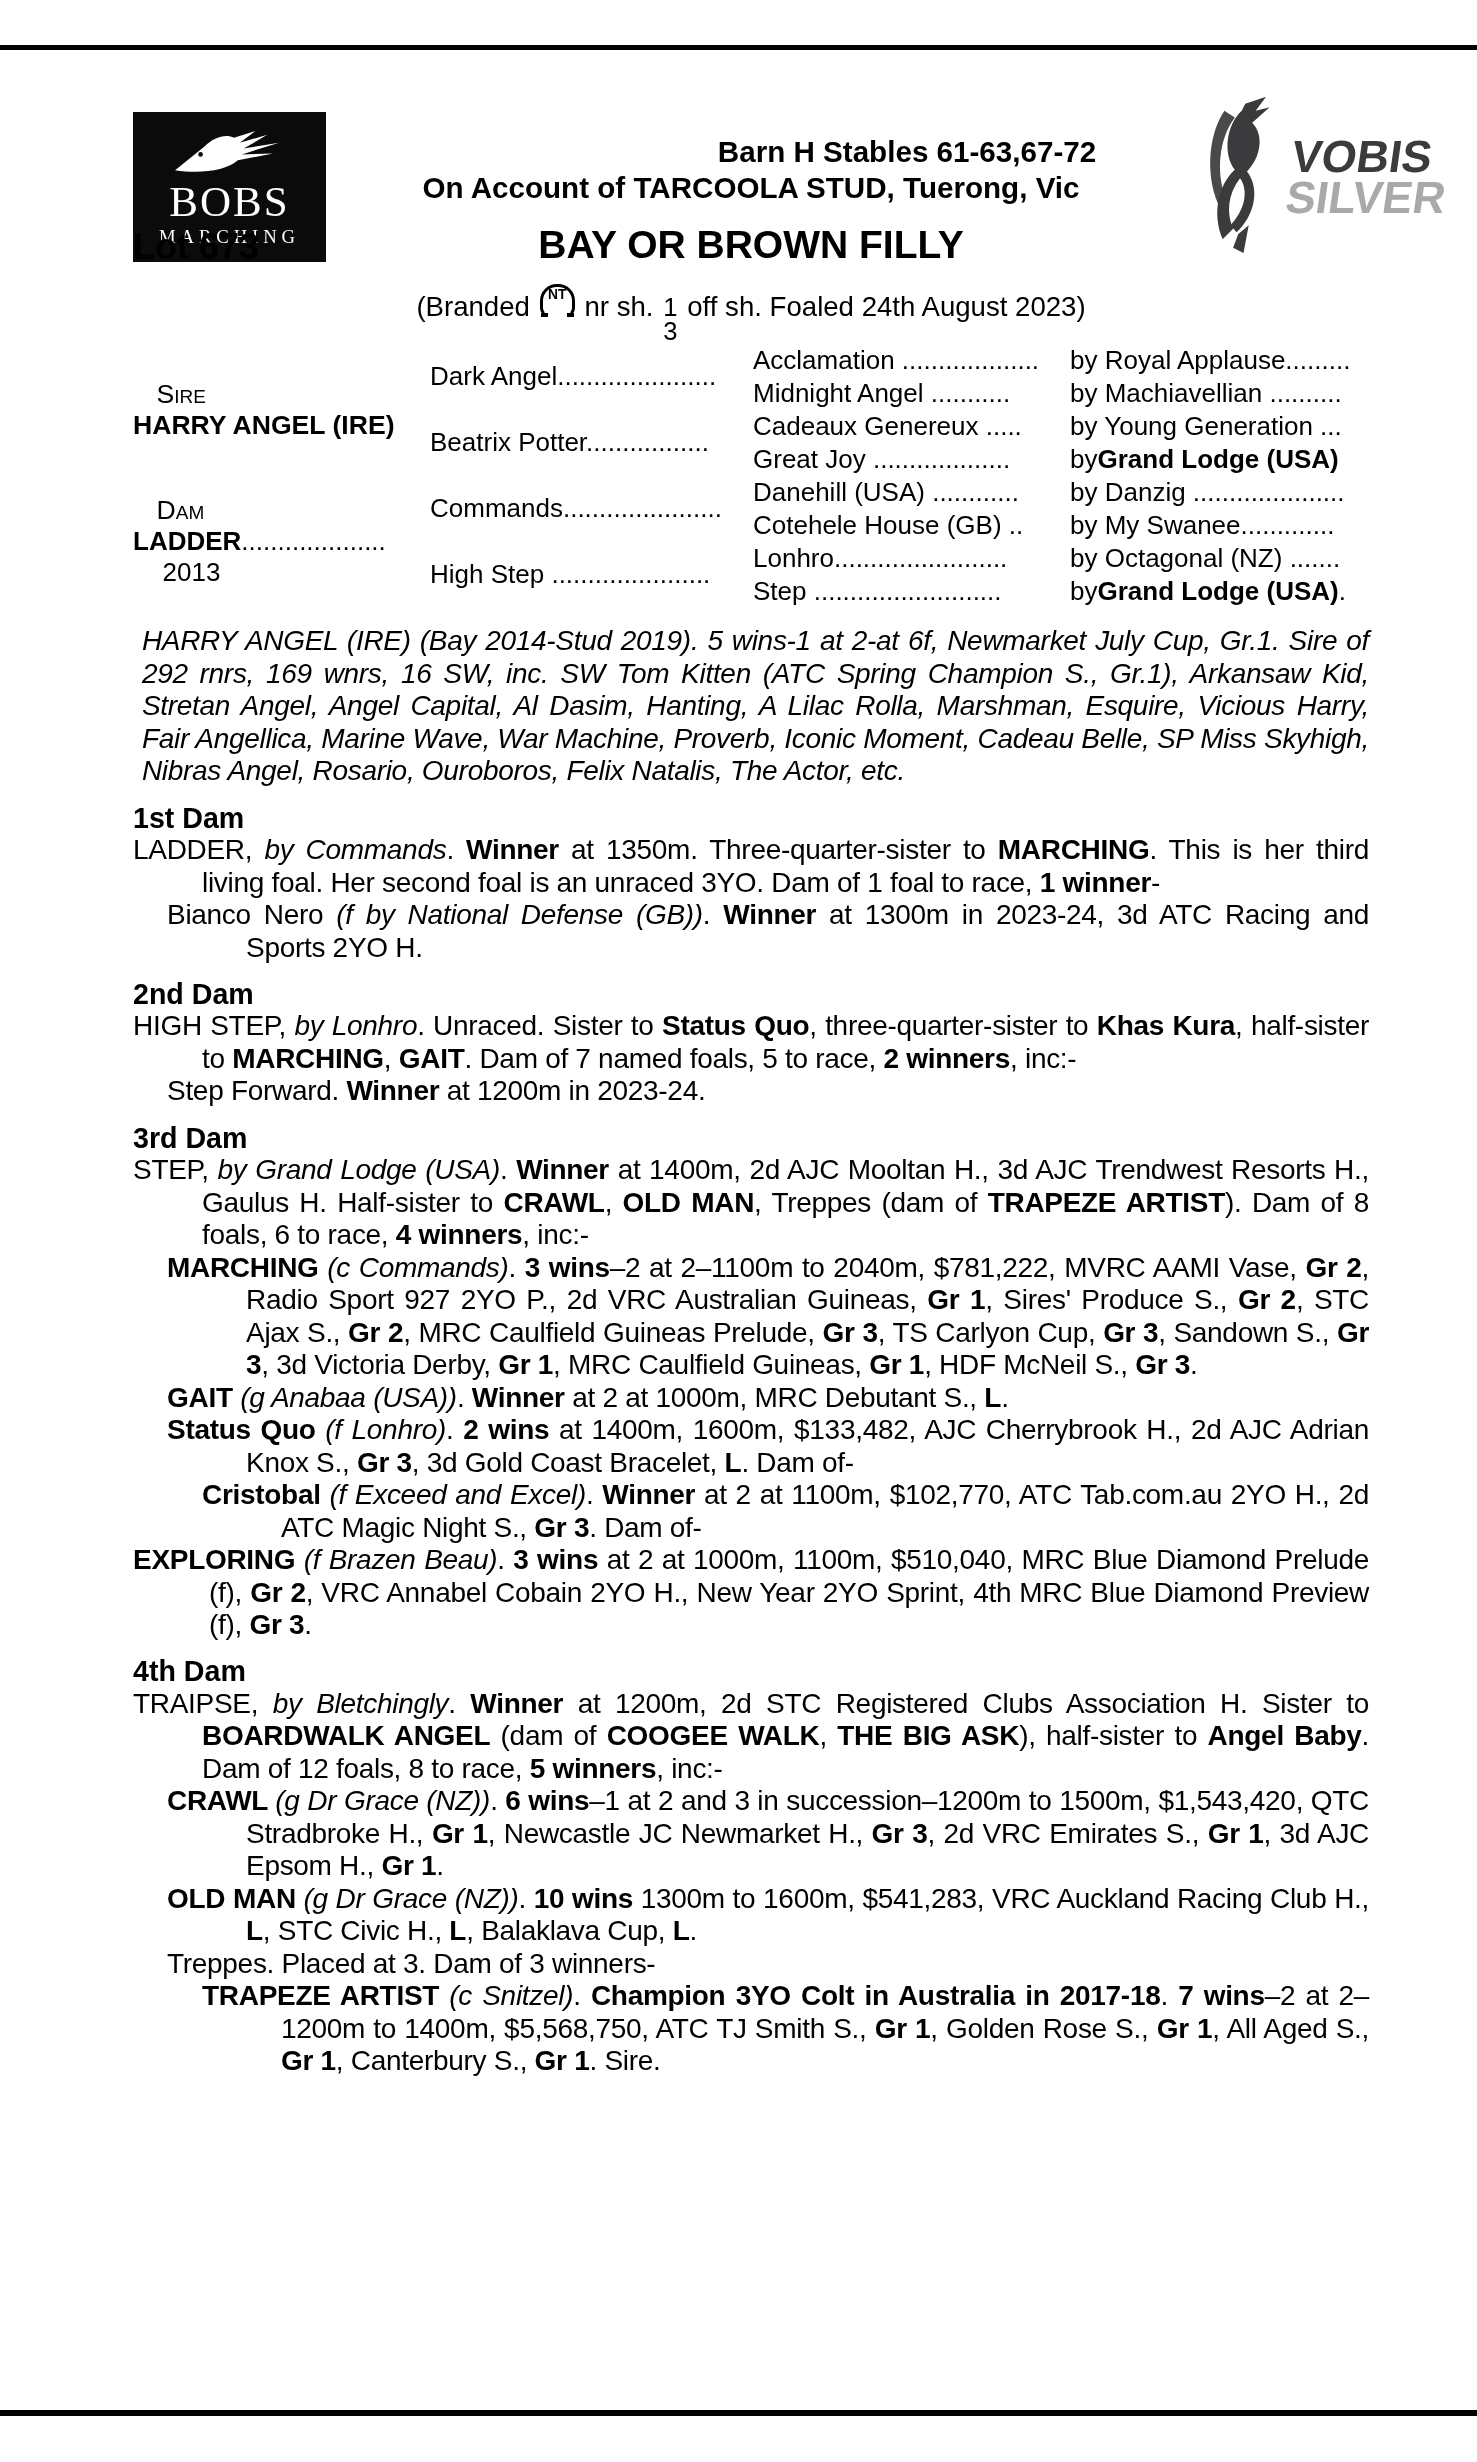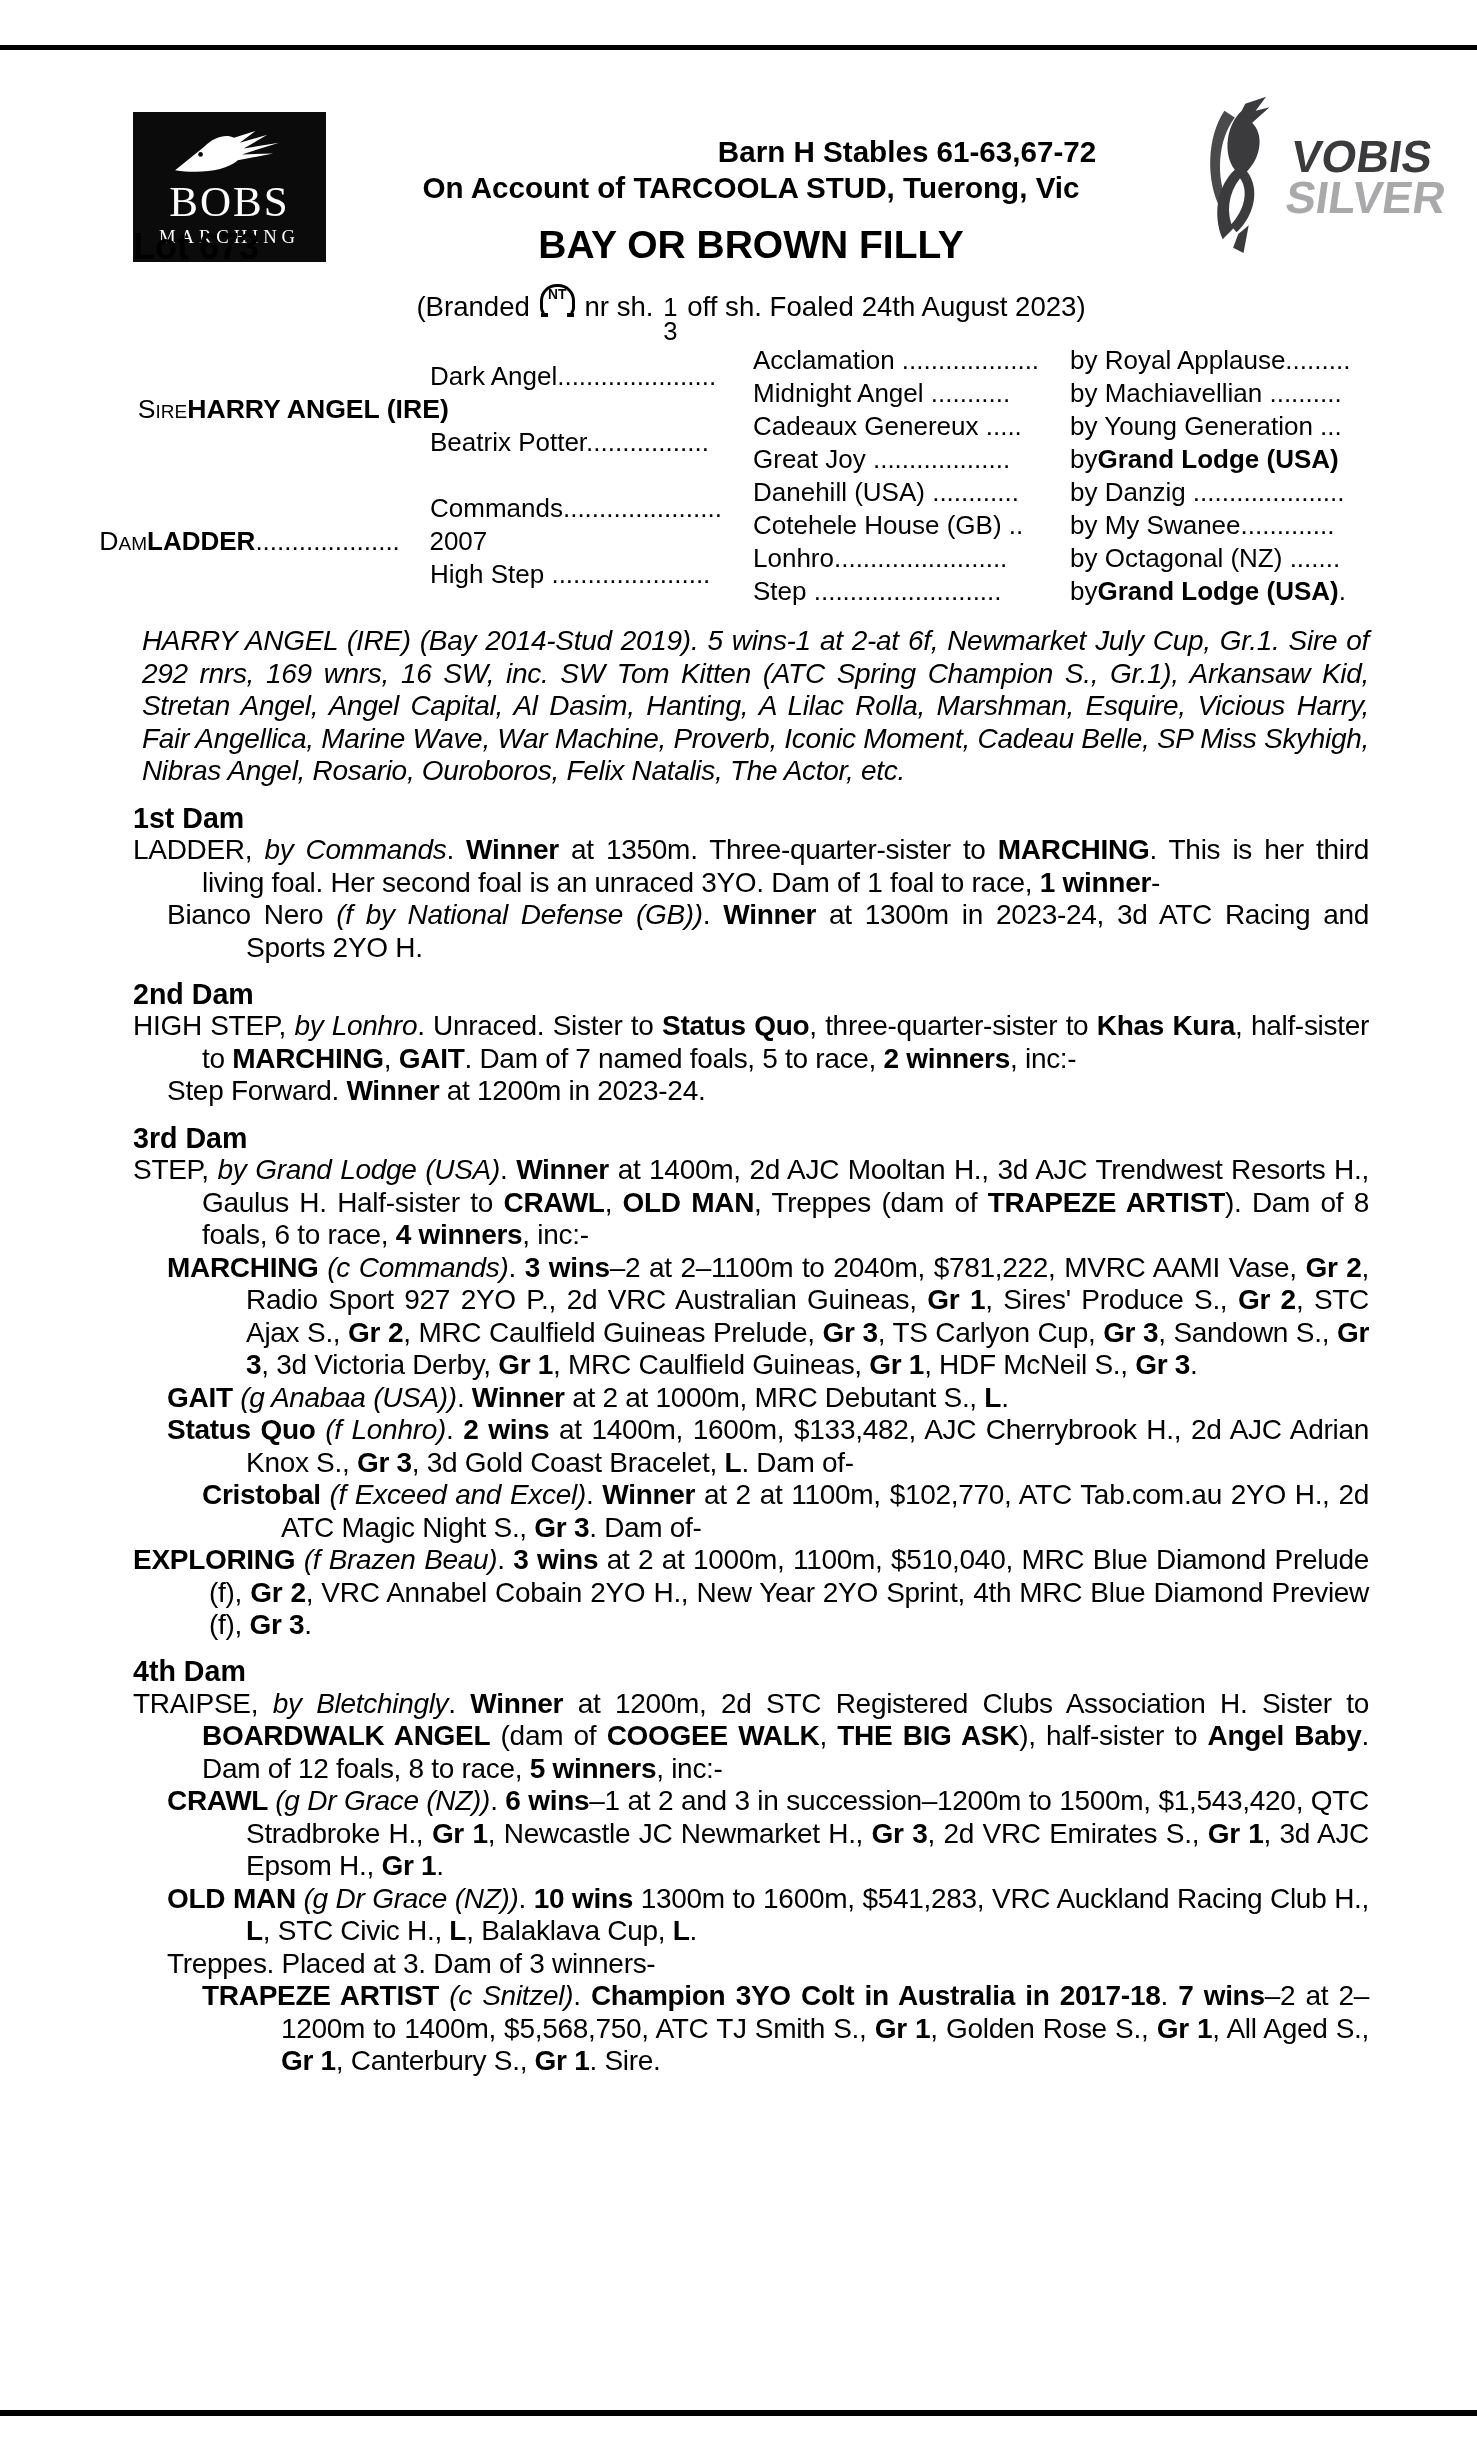--- a/index.html
+++ b/index.html
@@ -39,21 +39,21 @@
               border-radius:16.7px 16.7px 8.9px 8.9px; border-bottom-color:transparent; }
   .shoe-foot-l,.shoe-foot-r { position:absolute; bottom:0; width:6.9px; height:3.9px; background:#000; }
   .shoe-foot-l { left:1px; } .shoe-foot-r { right:1px; }
   .shoe-text { position:absolute; top:3px; left:0; right:0; text-align:center; font-size:13.8px; font-weight:bold; }
   .frac { display:inline-flex; flex-direction:column; align-items:center; font-size:25.6px; line-height:24.6px; transform:translateY(11.8px); }
 
   
   .ped { margin-top:3.9px; display:grid; grid-template-columns:297px 323px 317px 298px; grid-auto-rows:33px;
          font-size:26px; }
   .ped-cell { display:flex; align-items:center; white-space:nowrap; overflow:visible; }
-  .ped-block { flex-direction:row; align-items:center; justify-content:center; }
+  .ped-block { flex-direction:column; align-items:flex-start; justify-content:center; }
   .ped-label { font-variant:small-caps; font-size:26.6px; padding-left:23.6px; }
   .ped-sire-name { font-weight:bold; font-size:26.6px; }
   .ped-dam-name { font-size:26px; }
   .ped-year { padding-left:29.6px; }
 
   
   .b { font-weight:bold; }
   .i { font-style:italic; }
   .bi { font-weight:normal; font-style:italic; }
 
@@ -124,21 +124,21 @@
     </div>
 
     <div class="ped">
       <div class="ped-cell ped-block" style="grid-column:1;grid-row:1/span 4">
         <div class="ped-label">Sire</div>
         <div class="ped-sire-name">HARRY ANGEL (IRE)</div>
       </div>
       <div class="ped-cell ped-block" style="grid-column:1;grid-row:5/span 4">
         <div class="ped-label">Dam</div>
         <div class="ped-dam-name"><span class="b">LADDER</span><span>....................</span></div>
-        <div class="ped-year">2007</div>
+        <div class="ped-year">2013</div>
       </div>
 
       <div class="ped-cell" style="grid-column:2;grid-row:1/span 2">Dark Angel......................</div>
       <div class="ped-cell" style="grid-column:2;grid-row:3/span 2">Beatrix Potter.................</div>
       <div class="ped-cell" style="grid-column:2;grid-row:5/span 2">Commands......................</div>
       <div class="ped-cell" style="grid-column:2;grid-row:7/span 2">High Step ......................</div>
 
       <div class="ped-cell" style="grid-column:3;grid-row:1">Acclamation ...................</div>
       <div class="ped-cell" style="grid-column:3;grid-row:2">Midnight Angel ...........</div>
       <div class="ped-cell" style="grid-column:3;grid-row:3">Cadeaux Genereux .....</div>

